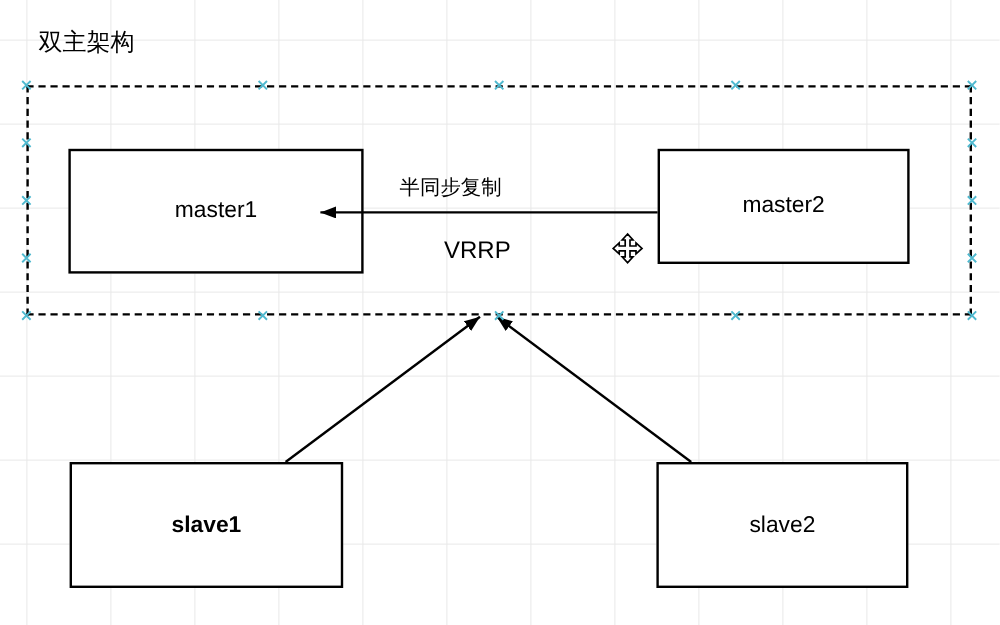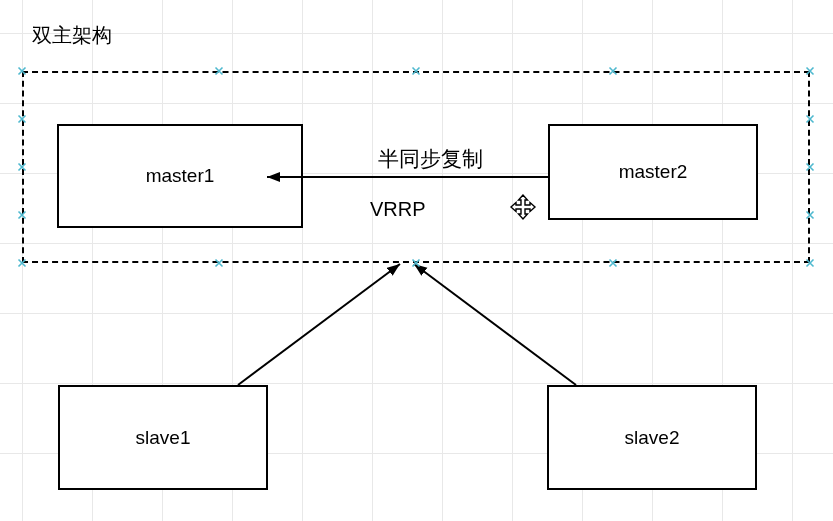--- a/index.html
+++ b/index.html
@@ -44,35 +44,35 @@
     background: #ffffff;
     border: 2px solid #000000;
     display: flex;
     align-items: center;
     justify-content: center;
     font-size: 19px;
     color: #000000;
   }
   .node-master1 { left: 57px;  top: 124px; width: 246px; height: 104px; }
   .node-master2 { left: 548px; top: 124px; width: 210px; height: 96px; }
-  .node-slave1  { left: 58px;  top: 385px; width: 210px; height: 105px; }
+  .node-slave1  { left: 58px;  top: 385px; width: 228px; height: 105px; font-weight: bold; }
   .node-slave2  { left: 547px; top: 385px; width: 210px; height: 105px; }
   .node-vip {
     left: 364px; top: 227px; width: 89px; height: 36px;
     border-style: dashed;
     background: #ffffff;
     font-size: 20px;
   }
   .edge-label {
     position: absolute;
     left: 333px;
     top: 145px;
     width: 150px;
-    text-align: right;
-    font-size: 21px;
+    text-align: left;
+    font-size: 17px;
     color: #000000;
     white-space: nowrap;
   }
   .vrrp-label {
     position: absolute;
     left: 370px;
     top: 198px;
     width: 80px;
     text-align: left;
     font-size: 20px;

